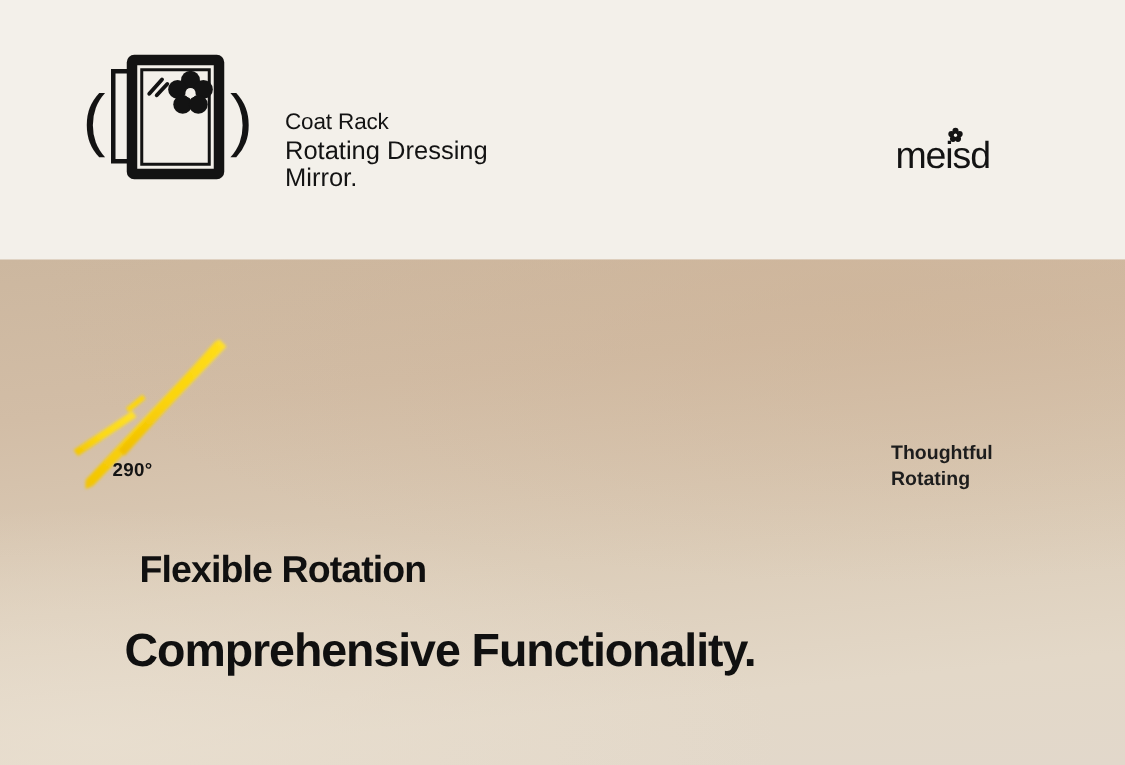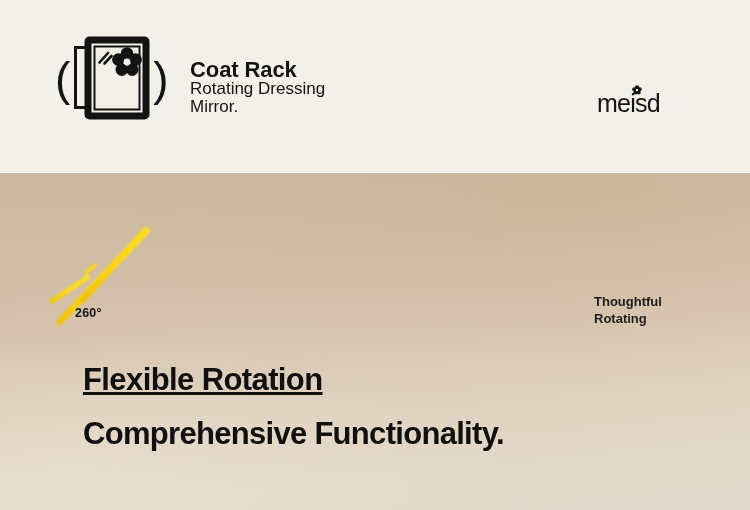--- a/index.html
+++ b/index.html
@@ -53,25 +53,26 @@
     display: block;
   }
 
   #product-text {
     position: absolute;
     left: 190px;
     top: 60px;
     color: #131313;
   }
   #product-title {
-    font-size: 22px;
-    font-weight: 700;
+    font-size: 15px;
+    font-weight: 400;
     line-height: 20px;
     letter-spacing: -0.1px;
     white-space: nowrap;
+    margin-top: 12px;
   }
   #product-subtitle {
     font-size: 17px;
     font-weight: 400;
     line-height: 17.5px;
     max-width: 170px;
   }
 
   #brand-logo {
     position: absolute;
@@ -122,25 +123,25 @@
     color: #1d1d1d;
   }
 
   #headline {
     position: absolute;
     left: 83px;
     top: 360px;
     color: #101010;
   }
   #headline-line1 {
-    font-size: 31px;
+    font-size: 25px;
     font-weight: 700;
     line-height: 40px;
     letter-spacing: -0.6px;
-    text-decoration: underline;
+    margin-left: 10px;
   }
   #headline-line2 {
     font-size: 31px;
     font-weight: 700;
     line-height: 37px;
     letter-spacing: -0.7px;
     margin-top: 15px;
   }
 </style>
 </head>
@@ -221,21 +222,21 @@
       <path d="M19 106 L24 110 L19 112 Z" fill="#f3c400"></path>
 
       <path d="M41 86 L106 13 L110 18 L45 90 Z" fill="url(#goldB)" opacity="0.95"></path>
 
       <path d="M11 86 L50 60 L53 64 L14 90 Z" fill="url(#goldA)"></path>
 
       <path d="M46 58 L57 49 L59 52 L48 61 Z" fill="#fcd50b"></path>
     </g>
   </svg>
 
-  <div id="rotation-label">260°</div>
+  <div id="rotation-label">290°</div>
 
   <div id="feature-note">
     <div>Thoughtful</div>
     <div>Rotating</div>
   </div>
 
   <div id="headline">
     <div id="headline-line1">Flexible Rotation</div>
     <div id="headline-line2">Comprehensive Functionality.</div>
   </div>

